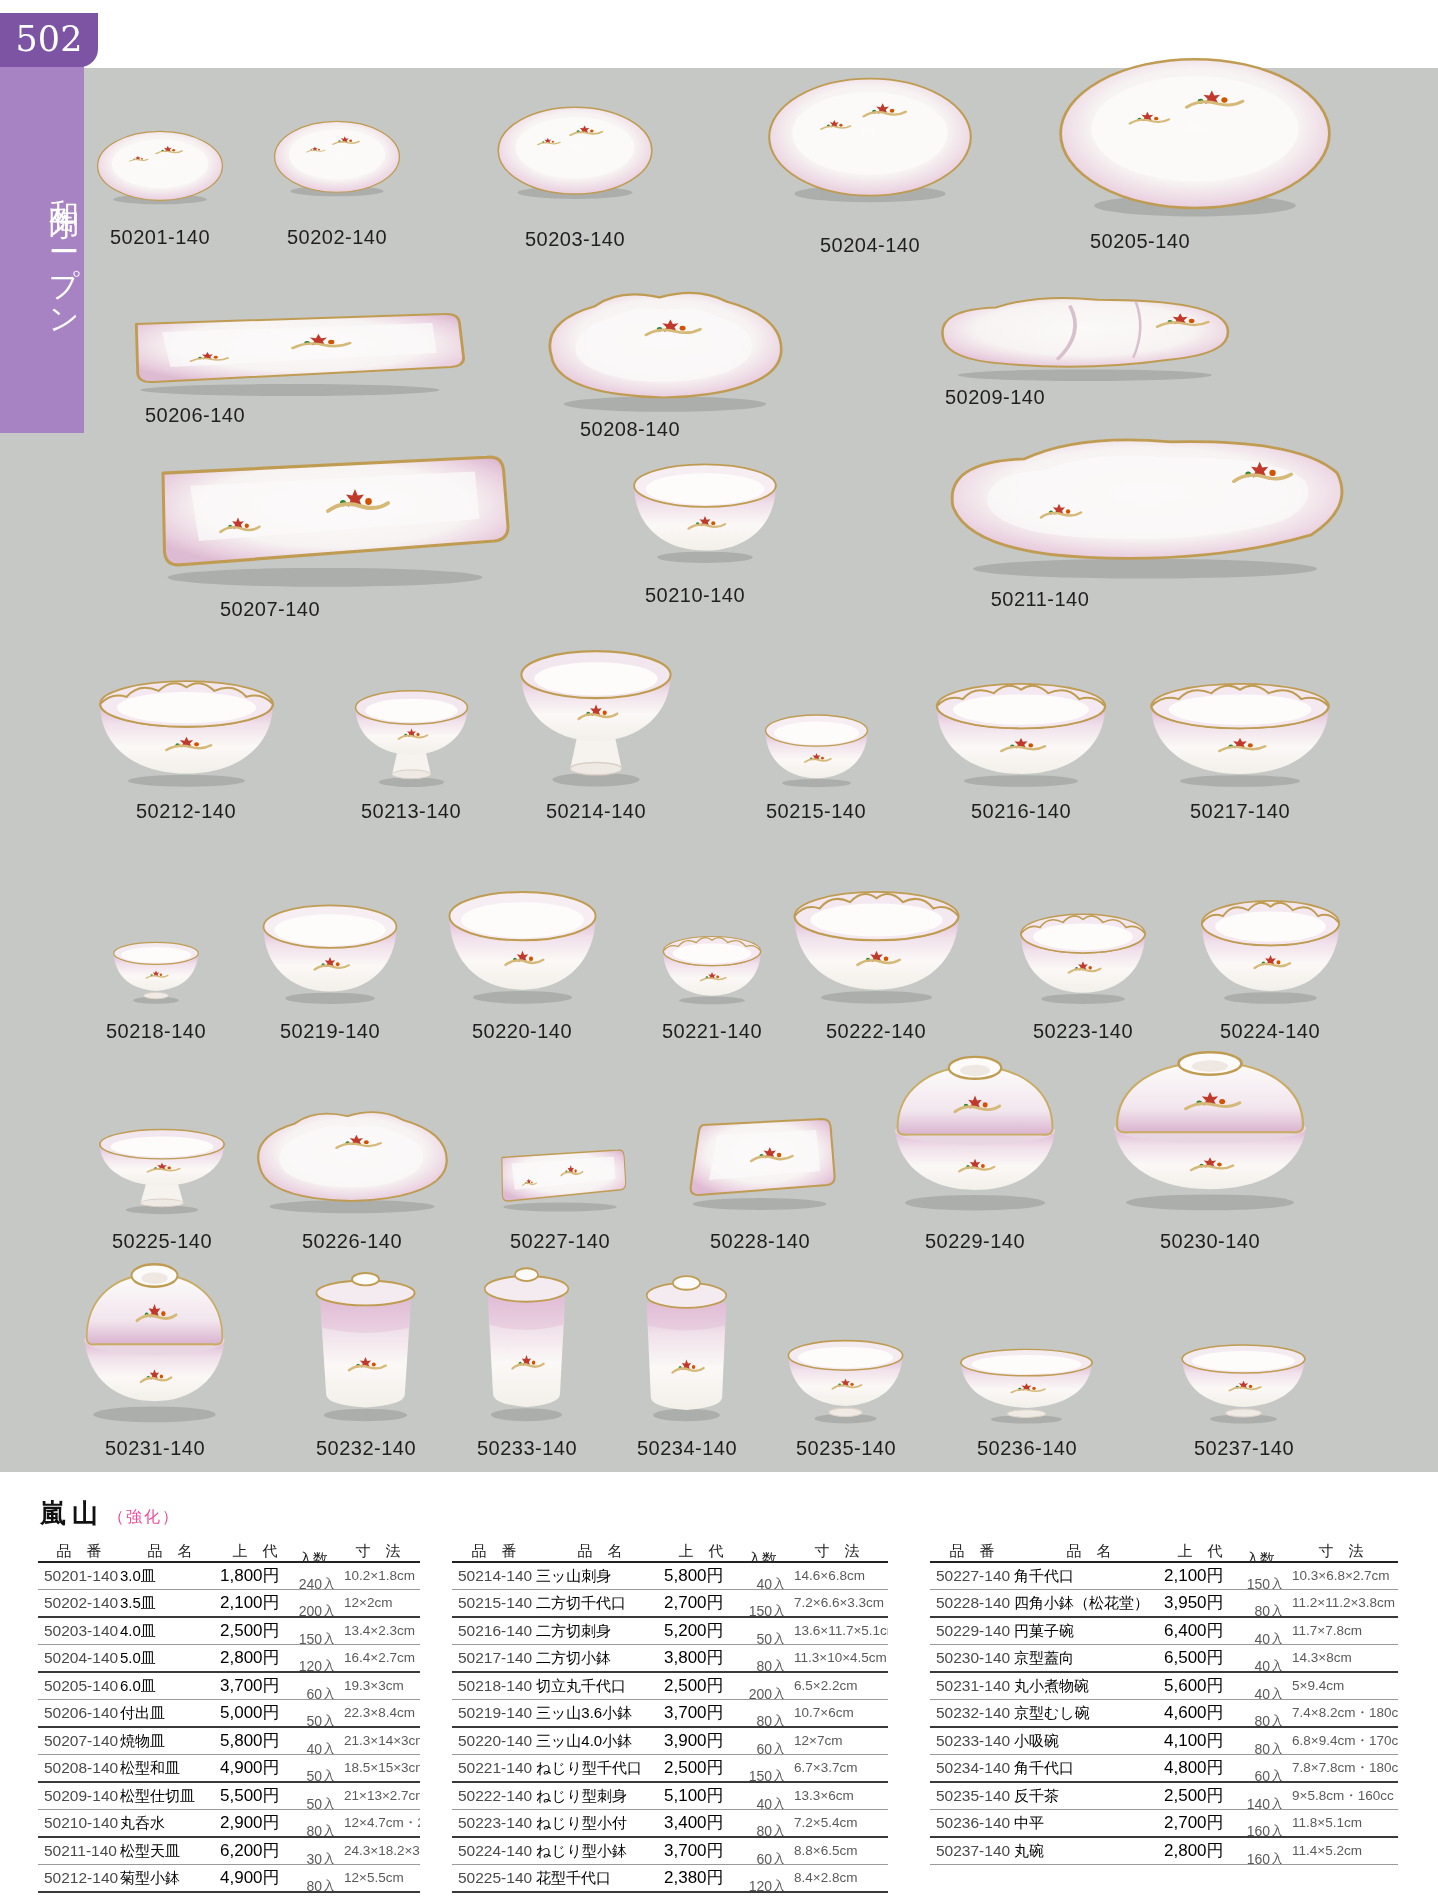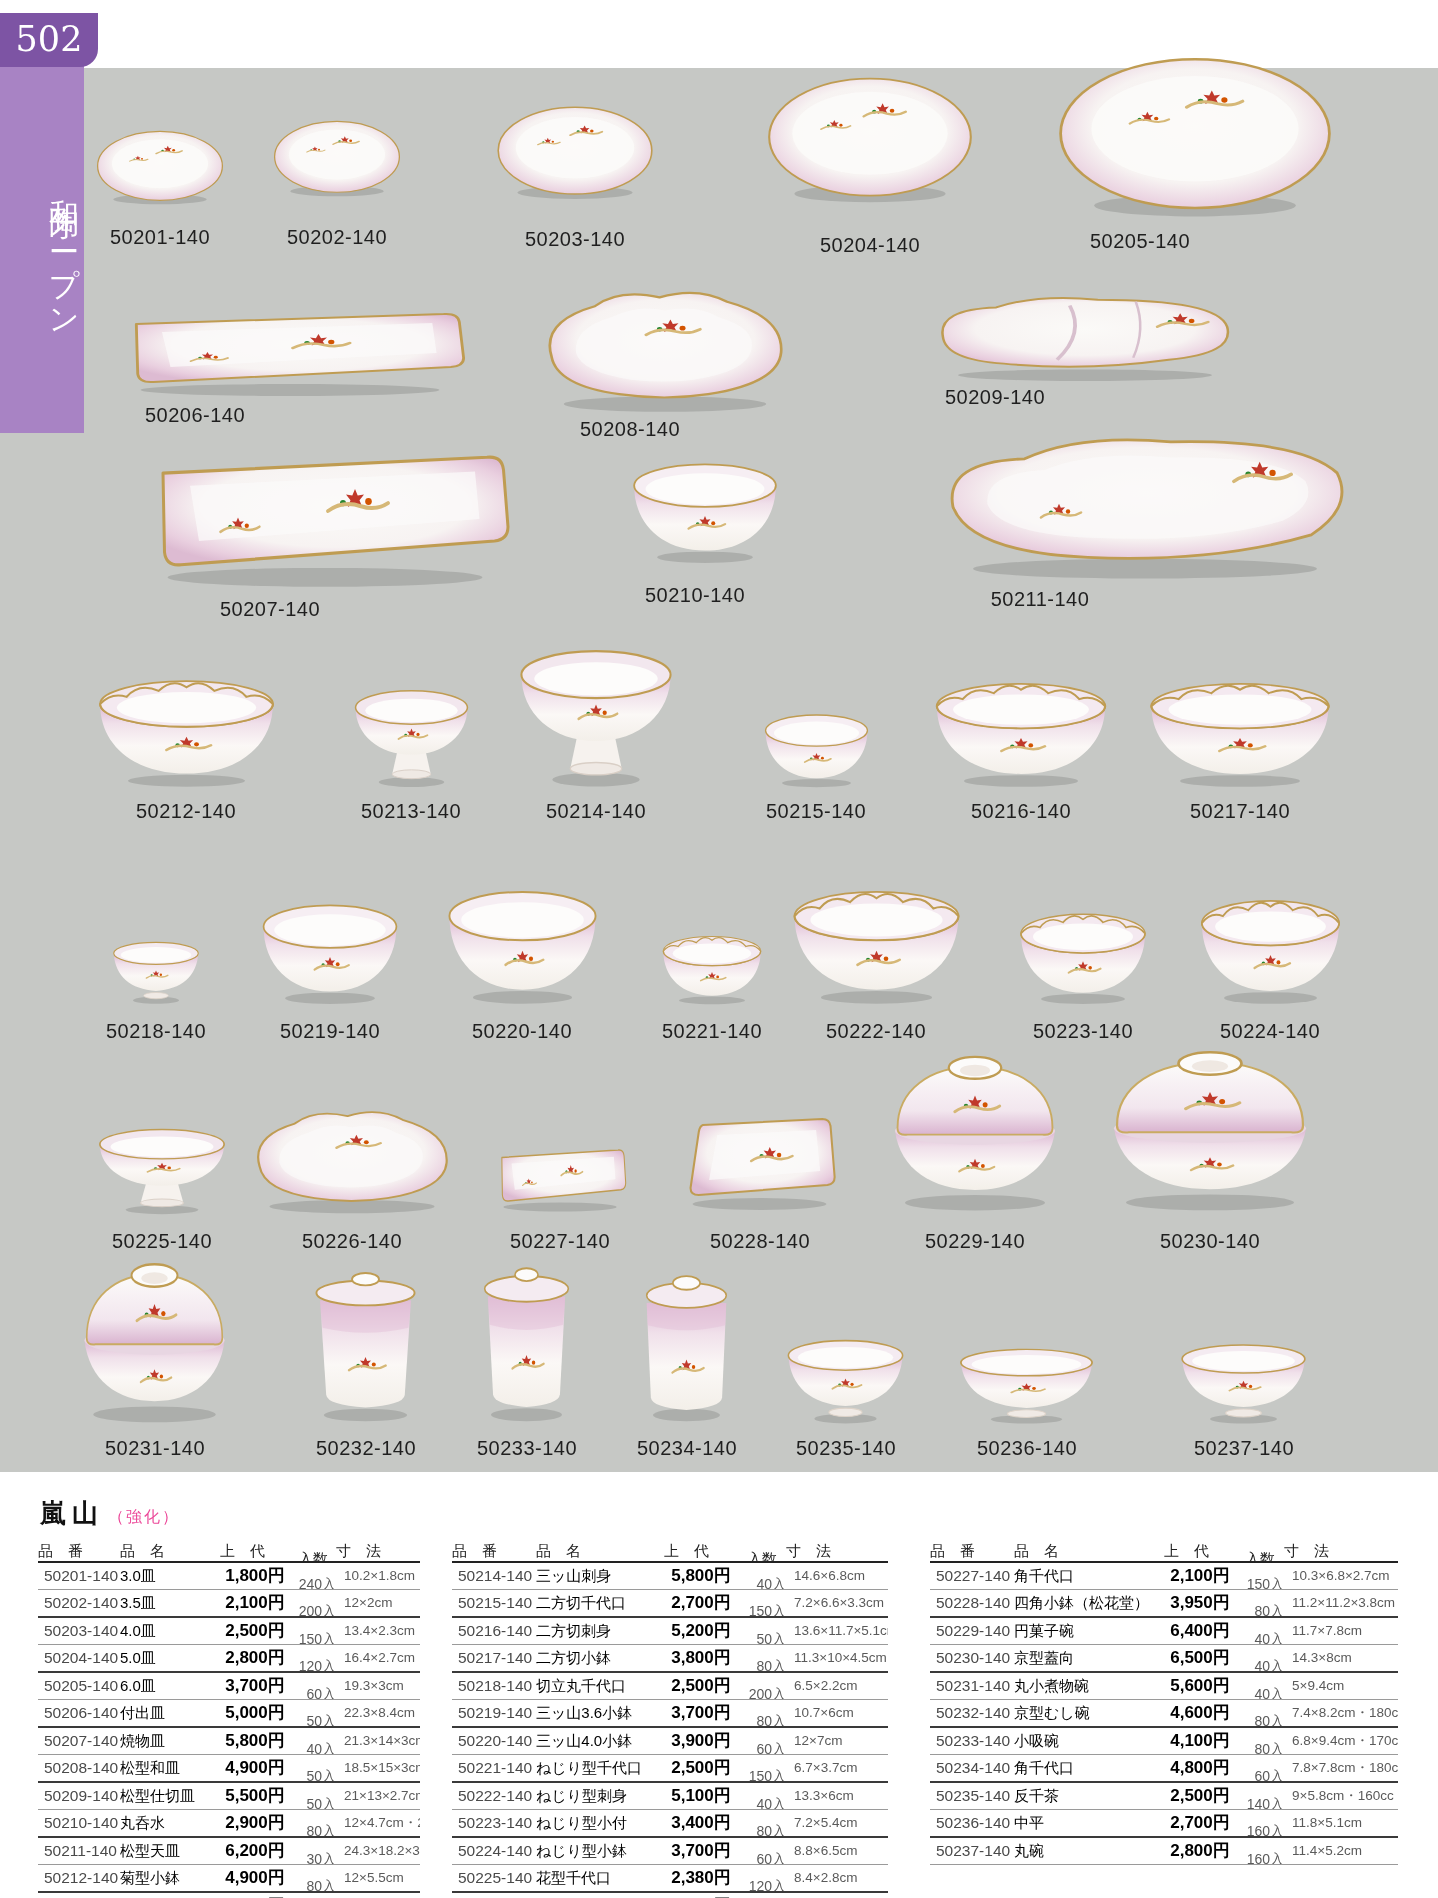--- a/index.html
+++ b/index.html
@@ -29,24 +29,24 @@
   .t2{left:930px;width:468px;}
   .trow{display:grid;height:26px;line-height:26px;border-bottom:1px solid #9a9a9a;overflow:hidden;}
   .trow.heavy{border-bottom:2px solid #3a3a3a;}
   .t0 .trow{grid-template-columns:82px 100px 70px 46px 1fr;}
   .t1 .trow{grid-template-columns:84px 128px 74px 48px 1fr;}
   .t2 .trow{grid-template-columns:84px 150px 72px 48px 1fr;}
   .trow.thead{height:21px;line-height:21px;border-bottom:2.5px solid #222;}
   .thead span{font-size:15px;color:#222;text-align:center;font-weight:normal;}
   .c0{font-size:15.5px;color:#4a4a4a;text-align:left;padding-left:6px;white-space:nowrap;}
   .c1{font-size:15px;color:#000;text-align:left;white-space:nowrap;}
-  .c2{font-size:17px;color:#000;font-weight:bold;text-align:center;white-space:nowrap;}
+  .c2{font-size:17px;color:#000;font-weight:normal;text-align:left;white-space:nowrap;}
   .c3{font-size:14px;color:#5a5a5a;text-align:right;white-space:nowrap;margin-top:8px;}
   .c4{font-size:13.5px;color:#5a5a5a;text-align:left;padding-left:8px;white-space:nowrap;}
-  .thead .c0,.thead .c1,.thead .c2,.thead .c4{padding:0;text-align:left;font-size:15px;color:#222;font-weight:normal;}
+  .thead .c0,.thead .c1,.thead .c2,.thead .c4{padding:0;text-align:center;font-size:15px;color:#222;font-weight:normal;}
   .thead .c3{text-align:center;font-size:15px;color:#222;font-weight:normal;}
   .defs-svg{position:absolute;width:0;height:0;overflow:hidden;}
 </style>
 </head>
 <body>
 
 <svg class="defs-svg" aria-hidden="true">
   <defs>
     <radialGradient id="gPlate" cx="50%" cy="45%" r="62%">
       <stop offset="0%" stop-color="#fbfaf8"></stop>

